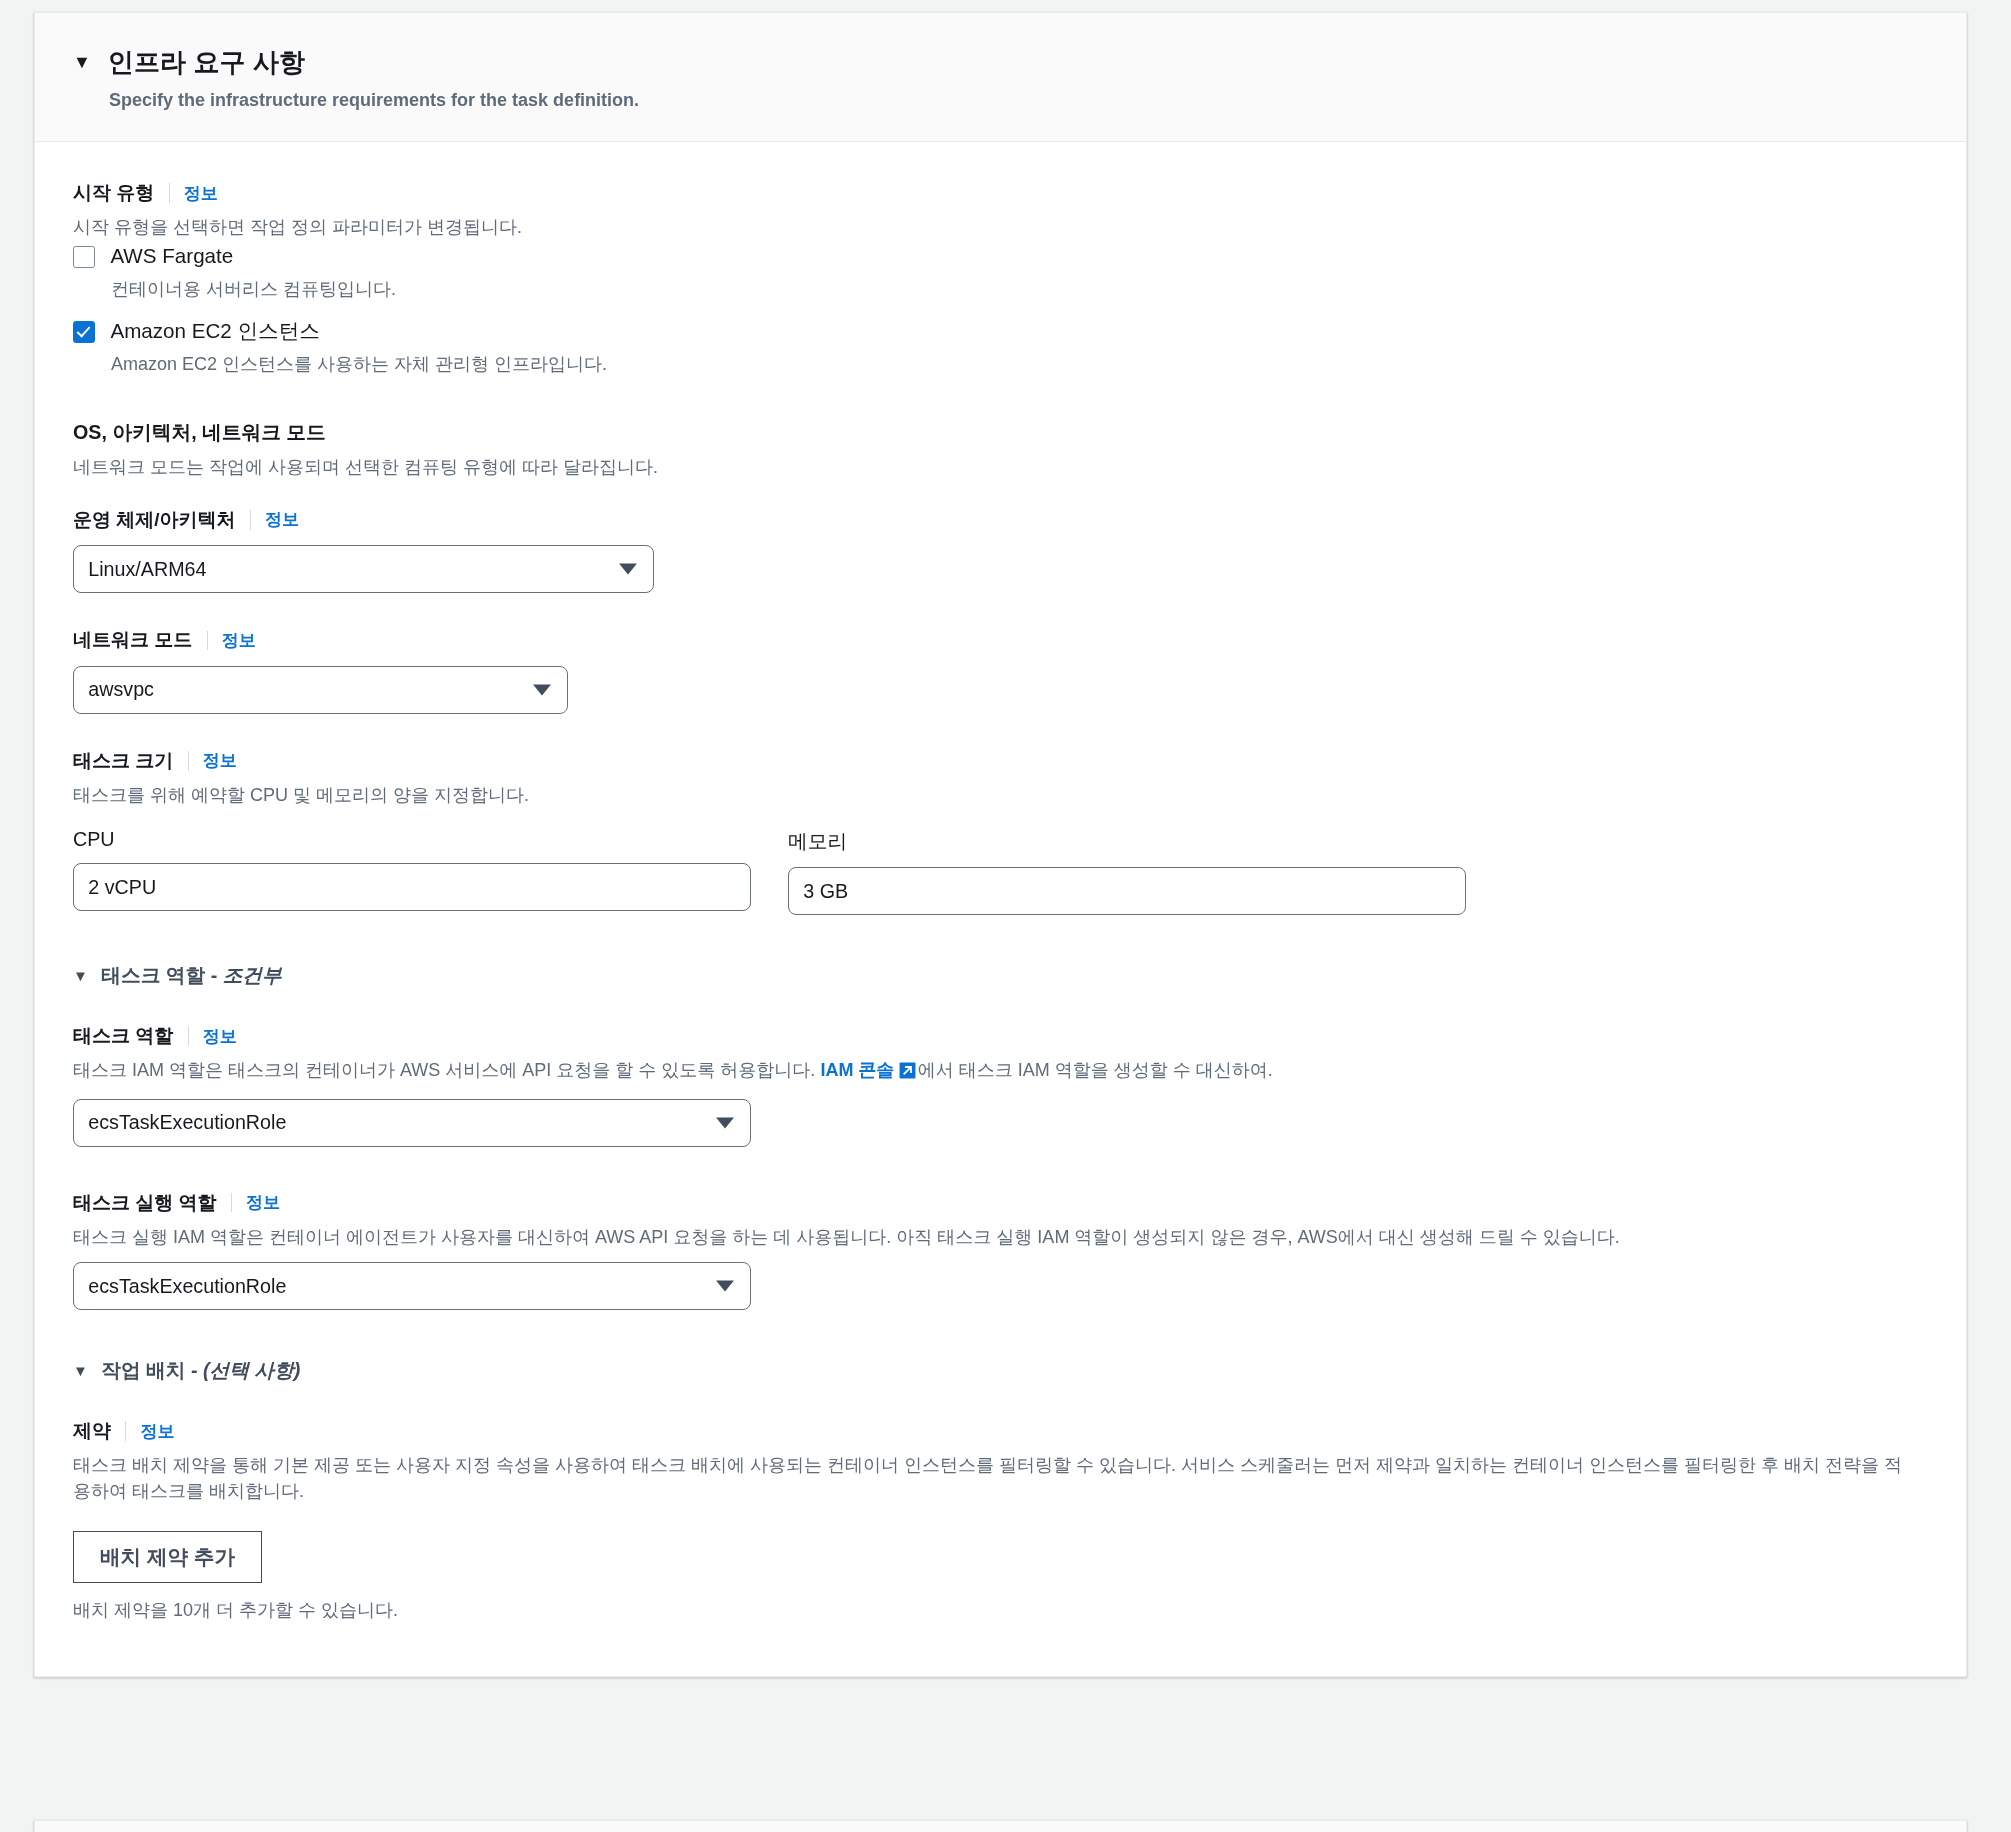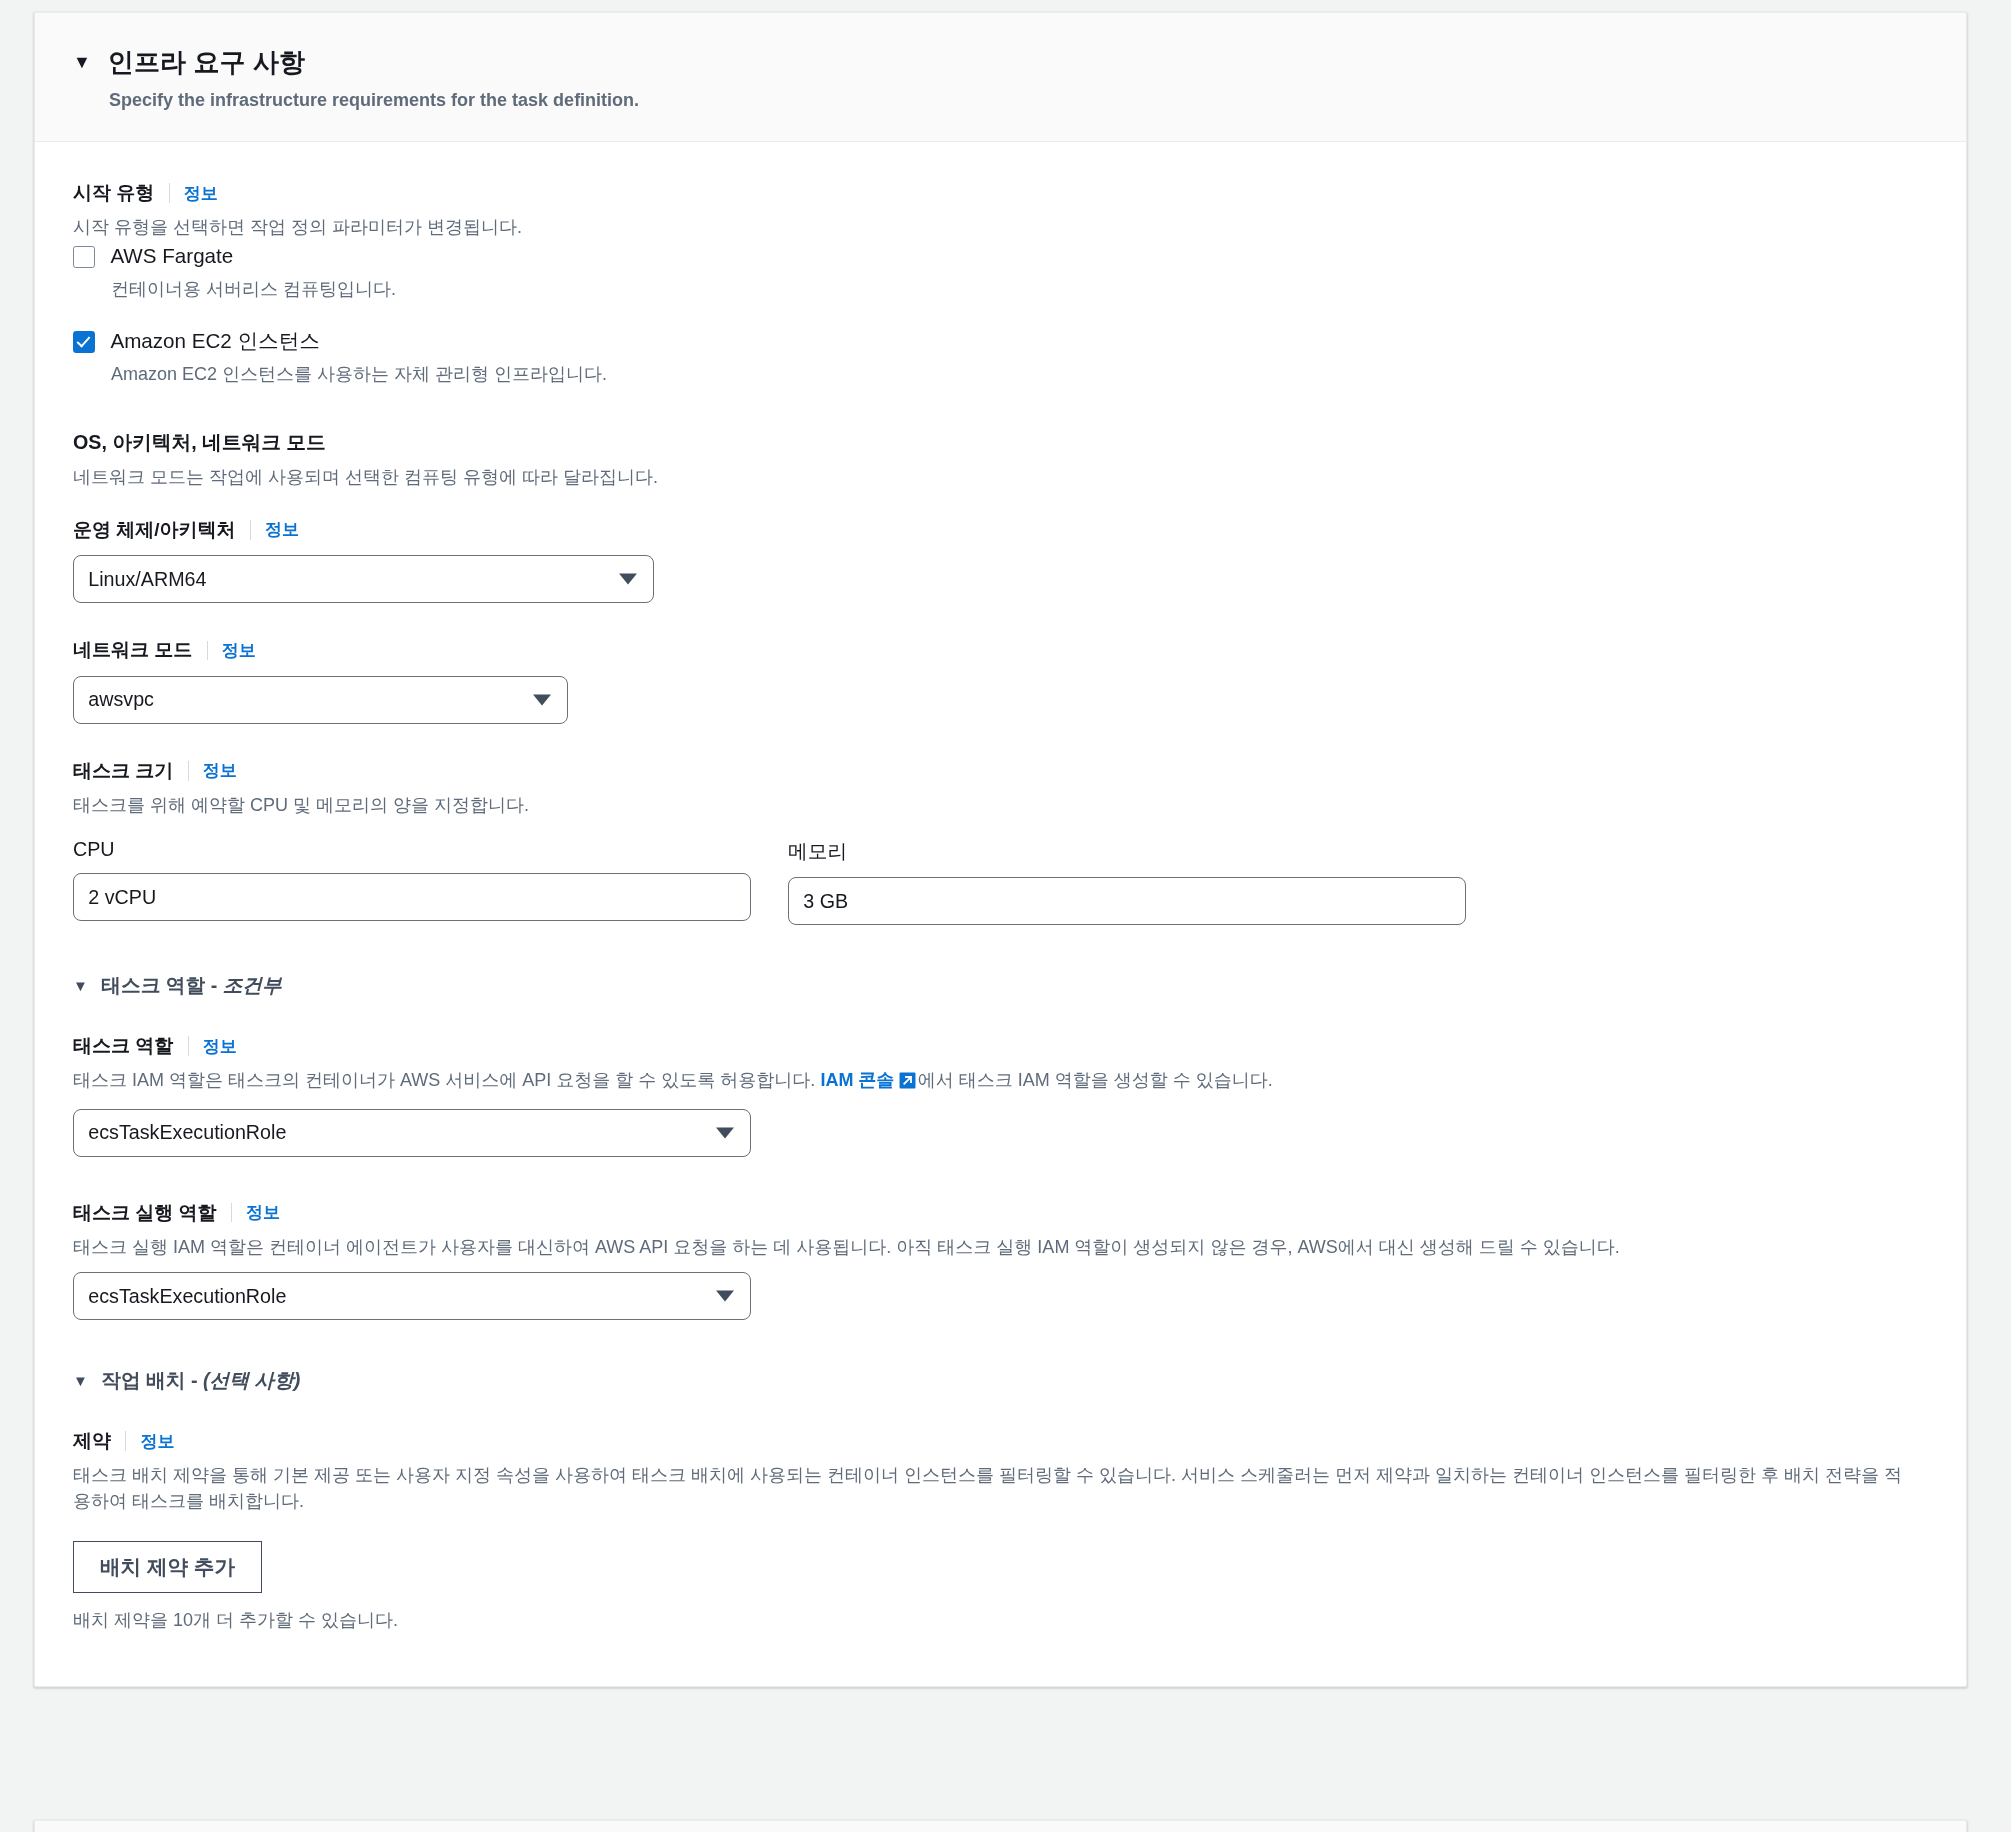--- a/index.html
+++ b/index.html
@@ -297,21 +297,21 @@
           <a class="info-link">정보</a>
         </div>
         <div class="desc">시작 유형을 선택하면 작업 정의 파라미터가 변경됩니다.</div>
 
         <div class="check-row">
           <span class="cbox"></span>
           <span class="check-label">AWS Fargate</span>
         </div>
         <div class="check-desc">컨테이너용 서버리스 컴퓨팅입니다.</div>
 
-        <div class="check-row" style="margin-top:27px">
+        <div class="check-row" style="margin-top:17px">
           <span class="cbox checked"></span>
           <span class="check-label">Amazon EC2 인스턴스</span>
         </div>
         <div class="check-desc">Amazon EC2 인스턴스를 사용하는 자체 관리형 인프라입니다.</div>
       </div>
 
       <div class="mt-48">
         <div class="group-heading">OS, 아키텍처, 네트워크 모드</div>
         <div class="desc">네트워크 모드는 작업에 사용되며 선택한 컴퓨팅 유형에 따라 달라집니다.</div>
 
@@ -371,21 +371,21 @@
 
       <div class="mt-38">
         <div class="field-label-row">
           <span class="field-label">태스크 역할</span>
           <span class="sep"></span>
           <a class="info-link">정보</a>
         </div>
         <div class="desc"><span>태스크 IAM 역할은 태스크의 컨테이너가 AWS 서비스에 API 요청을 할 수 있도록 허용합니다. </span><a class="ext-link">IAM 콘솔</a><span class="ext-icon"><svg width="17" height="17" viewBox="0 0 16 16">
                 <rect x="0.5" y="0.5" width="15" height="15" rx="1" fill="#0972d3"></rect>
                 <path d="M5 11 L11 5 M6.6 4.7 L11.3 4.7 L11.3 9.4" stroke="#ffffff" stroke-width="1.7" fill="none" stroke-linecap="square"></path>
-              </svg></span><span>에서 태스크 IAM 역할을 생성할 수 있습니다.</span></div>
+              </svg></span><span>에서 태스크 IAM 역할을 생성할 수 대신하여.</span></div>
         <div class="control w-role">
           <span class="control-value">ecsTaskExecutionRole</span>
           <span class="arrow"></span>
         </div>
       </div>
 
       <div class="mt-48">
         <div class="field-label-row">
           <span class="field-label">태스크 실행 역할</span>
           <span class="sep"></span>

